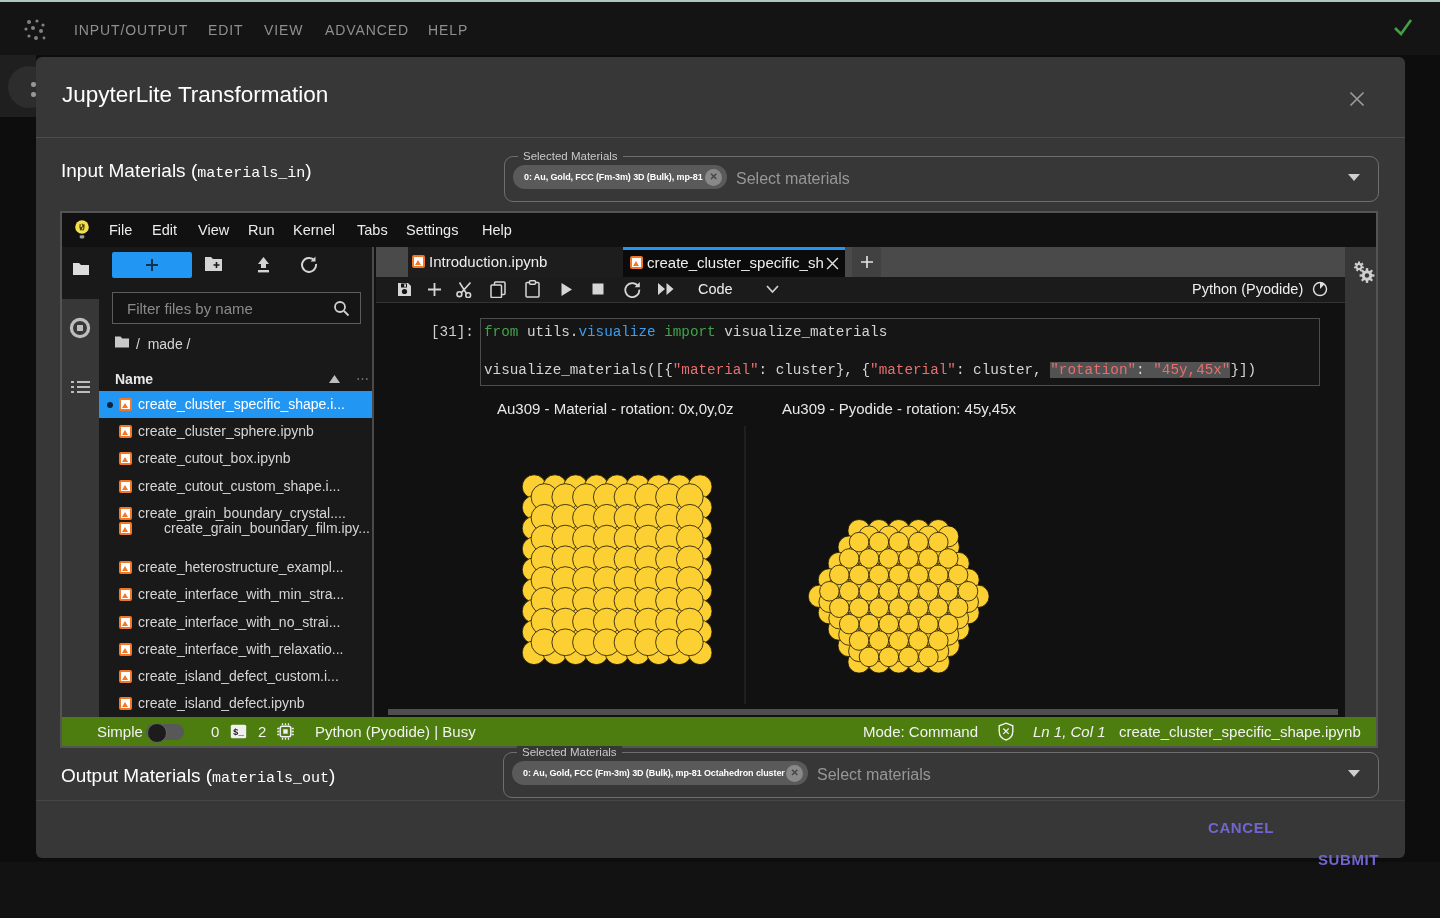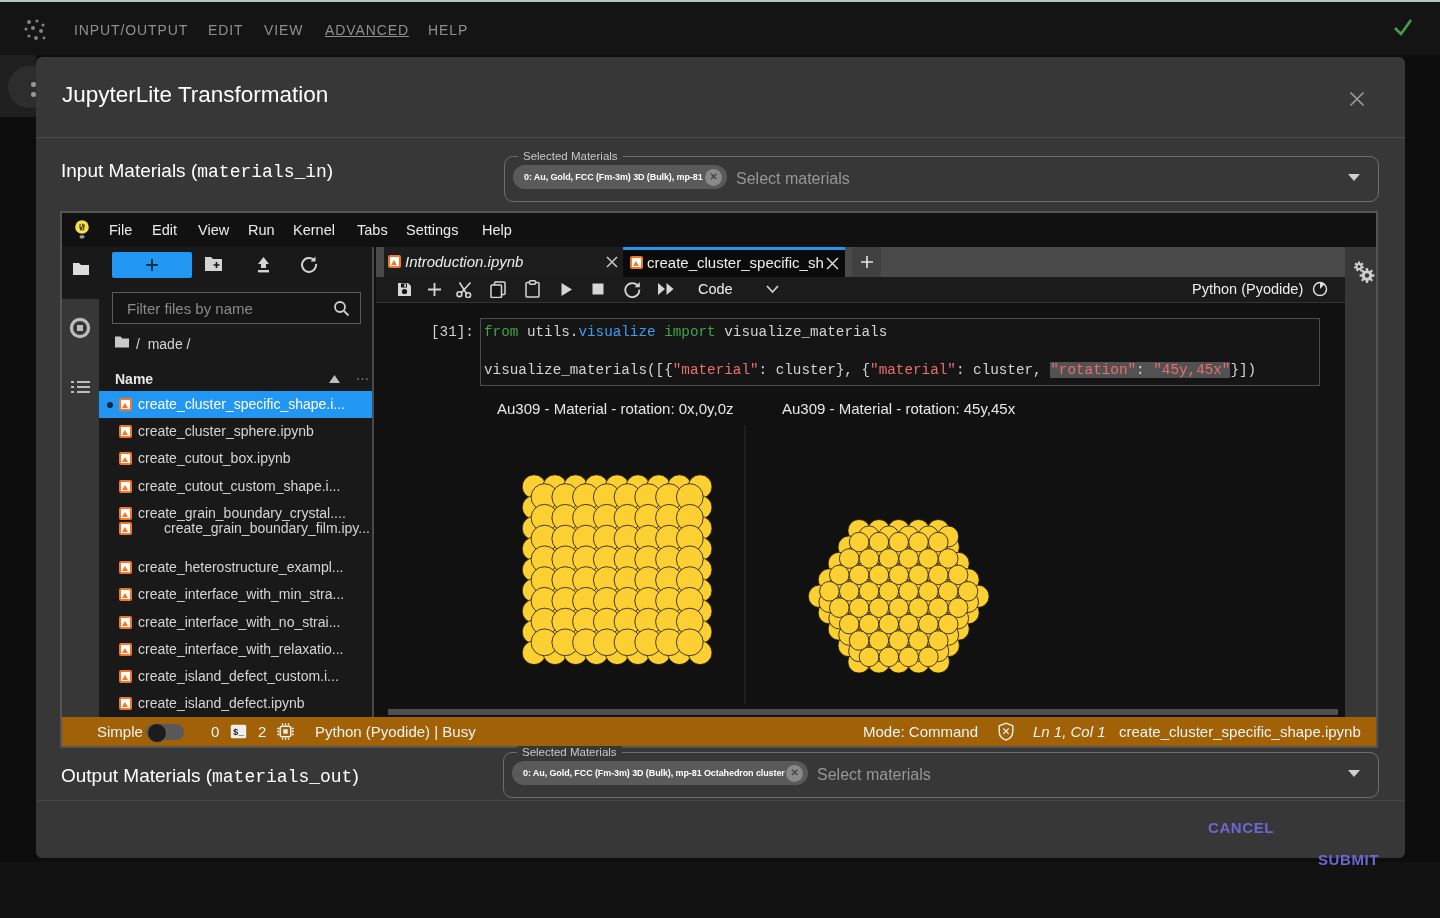--- a/index.html
+++ b/index.html
@@ -14,21 +14,21 @@
 
 #leftband { left:0; top:55px; width:36px; height:62px; background:#1f1f1f; }
 #fab { left:8px; top:66px; width:42px; height:42px; border-radius:50%; background:#2d2d2d; }
 #fab .d { position:absolute; left:23px; width:4.5px; height:4.5px; border-radius:50%; background:#989898; }
 
 #modal { left:36px; top:57px; width:1369px; height:801px; background:#373737; border-radius:6px; }
 #mtitle { left:26px; top:25px; font-size:22.5px; color:#fff; }
 #mclose { left:1312px; top:33px; width:18px; height:18px; }
 #mheader-div { left:0; top:80px; width:1369px; height:1px; background:#4d4d4d; }
 .inlabel { font-size:19px; color:#fff; }
-.inlabel .mono { font-family:"Liberation Mono", monospace; font-size:18px; letter-spacing:0px; }
+.inlabel .mono { font-family:"Liberation Mono", monospace; font-size:15px; letter-spacing:0px; }
 
 .fset { border:1px solid #6e6e6e; border-radius:9px; }
 .fset .legend { position:absolute; top:-7px; left:13px; background:#373737; padding:0 5px; font-size:11.5px; color:#c9c9c9; }
 .chip { position:absolute; height:24px; background:#5a5a5a; border-radius:12px; color:#fff;
   font-size:9px; font-weight:600; line-height:24px; padding-left:11px; white-space:nowrap; overflow:hidden; letter-spacing:-0.1px; }
 .chip .del { position:absolute; right:5px; top:3.5px; width:17px; height:17px; border-radius:50%; background:#898989; }
 .chip .del:before { content:"\2715"; position:absolute; left:4.4px; top:3.5px; font-size:10px; line-height:10px; color:#454545; font-weight:bold; }
 .selmat { position:absolute; font-size:16px; color:#979797; }
 .caretdn { position:absolute; width:0; height:0; border-left:6px solid transparent; border-right:6px solid transparent; border-top:7px solid #cfcfcf; }
 
@@ -49,34 +49,34 @@
 .frow .nm { position:absolute; left:39px; top:0; width:232px; overflow:hidden; }
 .frow.sel { background:#2196f3; color:#fff; }
 .nbicon { position:absolute; left:20px; top:7px; width:13px; height:13px; background:#f37726; border-radius:2px; }
 .nbicon:before { content:""; position:absolute; left:2px; top:2px; width:9px; height:9px; background:#fff; }
 .nbicon:after { content:""; position:absolute; left:3px; top:5px; width:0; height:0;
   border-left:3.5px solid transparent; border-right:3.5px solid transparent; border-bottom:5px solid #f37726; }
 
 #dock { left:312px; top:34px; width:971px; height:470px; background:#111; }
 #tabbar { position:absolute; left:2px; top:0; width:969px; height:30px; background:#4a4a4a; }
 .tab { position:absolute; top:0; height:30px; font-size:15px; color:#eee; }
-#tab1 { left:8px; width:246px; background:#1d1d1d;font-style:italic; }
+#tab1 { left:32px; width:246px; background:#1d1d1d; }
 #tab2 { left:247px; width:222px; background:#0b0b0b; border-top:3px solid #2196f3; }
 #tabplus { left:476px; width:29px; background:#414141; }
 #nbtool { position:absolute; left:2px; top:30px; width:969px; height:26px; background:#1b1b1b; border-bottom:1px solid #333; }
 #nbtool .lbl { position:absolute; top:4px; font-size:14.5px; color:#eee; }
 #nbarea { position:absolute; left:2px; top:57px; width:969px; height:413px; background:#111; }
 
 #prompt { position:absolute; left:55px; top:20px; font-family:"Liberation Mono", monospace; font-size:14.3px; color:#d0d0d0; }
 #cell { position:absolute; left:104px; top:14px; width:840px; height:68px; background:#151515; border:1px solid #4d4d4d;
   font-family:"Liberation Mono", monospace; font-size:14.3px; color:#d4d4d4; line-height:19px; padding:4px 0 0 3px; white-space:pre; }
 .kw { color:#43a34c; font-weight:normal; } .prop { color:#3c9ef0; } .str { color:#e86f6f; } .hl { background:#525252; }
 .outlbl { position:absolute; top:96px; font-size:15px; color:#e8e8e8; }
 
-#jpstatus { left:0; top:504px; width:1314px; height:29px; background:#a16207; color:#f2f2f2; font-size:15px; }
+#jpstatus { left:0; top:504px; width:1314px; height:29px; background:#4d7c0f; color:#f2f2f2; font-size:15px; }
 #jpstatus .s { position:absolute; top:6px; }
 #hscroll { position:absolute; left:326px; top:-8px; width:950px; height:6px; background:#4f4f4f; }
 
 #tgl { position:absolute; left:84px; top:7px; width:38px; height:16px; background:#585858; border-radius:8px; }
 #tgl:before { content:""; position:absolute; left:1px; top:-1px; width:18px; height:18px; border-radius:50%; background:#1c1c1c; border:1px solid #666; }
 
 #outlabel { left:25px; top:708px; }
 #footdiv { left:0; top:743px; width:1369px; height:1px; background:#464646; }
 .btn { position:absolute; top:762px; font-size:15px; letter-spacing:0.6px; color:#7165d0; font-weight:bold; }
 #gears { left:1314px; top:201px; }
@@ -96,21 +96,21 @@
           <circle cx="11" cy="11" r="2"></circle>
           <circle cx="19" cy="14" r="2"></circle>
         <circle cx="7" cy="19" r="1.6"></circle>
           <circle cx="14" cy="21" r="2"></circle>
           <circle cx="22" cy="21" r="1.4"></circle>
       </g>
     </svg>
     <div class="nav" style="left:74px;">INPUT/OUTPUT</div>
     <div class="nav" style="left:208px;">EDIT</div>
     <div class="nav" style="left:264px;">VIEW</div>
-    <div class="nav" style="left:325px;text-decoration:underline;">ADVANCED</div>
+    <div class="nav" style="left:325px;">ADVANCED</div>
     <div class="nav" style="left:428px;">HELP</div>
     <svg class="abs" style="left:1392px; top:14px;" width="22" height="22" viewBox="0 0 22 22">
       <path d="M3 12 l6 6 L19 4" stroke="#43a047" stroke-width="2.6" fill="none"></path>
     </svg>
   </div>
   <div id="leftband" class="abs"></div>
   <div id="fab" class="abs">
       <div class="d" style="top:16px;"></div>
       <div class="d" style="top:26px;"></div>
     </div>
@@ -323,21 +323,21 @@
             <circle cx="8.5" cy="8.5" r="6.9" stroke="#e0e0e0" stroke-width="1.5" fill="none"></circle>
             <path d="M8.5 8.5 L8.5 1.6 A6.9 6.9 0 0 1 13.2 3.5 Z" fill="#e0e0e0"></path>
           </svg>
         </div>
         <div id="nbarea">
           <div id="prompt">[31]:</div>
           <div id="cell"><span class="kw">from</span> utils.<span class="prop">visualize</span> <span class="kw">import</span> visualize_materials
 
 visualize_materials([{<span class="str">"material"</span>: cluster}, {<span class="str">"material"</span>: cluster, <span class="hl"><span class="str">"rotation"</span>: <span class="str">"45y,45x"</span></span>}])</div>
           <div class="outlbl" style="left:121px;">Au309 - Material - rotation: 0x,0y,0z</div>
-          <div class="outlbl" style="left:406px;">Au309 - Material - rotation: 45y,45x</div>
+          <div class="outlbl" style="left:406px;">Au309 - Pyodide - rotation: 45y,45x</div>
           <svg class="abs" style="left:0px; top:110px;" width="969" height="300" viewBox="0 0 969 300">
             <line x1="369" y1="12" x2="369" y2="290" stroke="#2e2e2e" stroke-width="1"></line>
             <g fill="#fccf33" stroke="rgba(15,12,2,0.85)" stroke-width="0.9">
                 <circle cx="158.1" cy="72.7" r="11.9"></circle>
                 <circle cx="178.9" cy="72.7" r="11.9"></circle>
                 <circle cx="199.6" cy="72.7" r="11.9"></circle>
                 <circle cx="220.4" cy="72.7" r="11.9"></circle>
                 <circle cx="241.1" cy="72.7" r="11.9"></circle>
                 <circle cx="261.9" cy="72.7" r="11.9"></circle>
                 <circle cx="282.6" cy="72.7" r="11.9"></circle>

